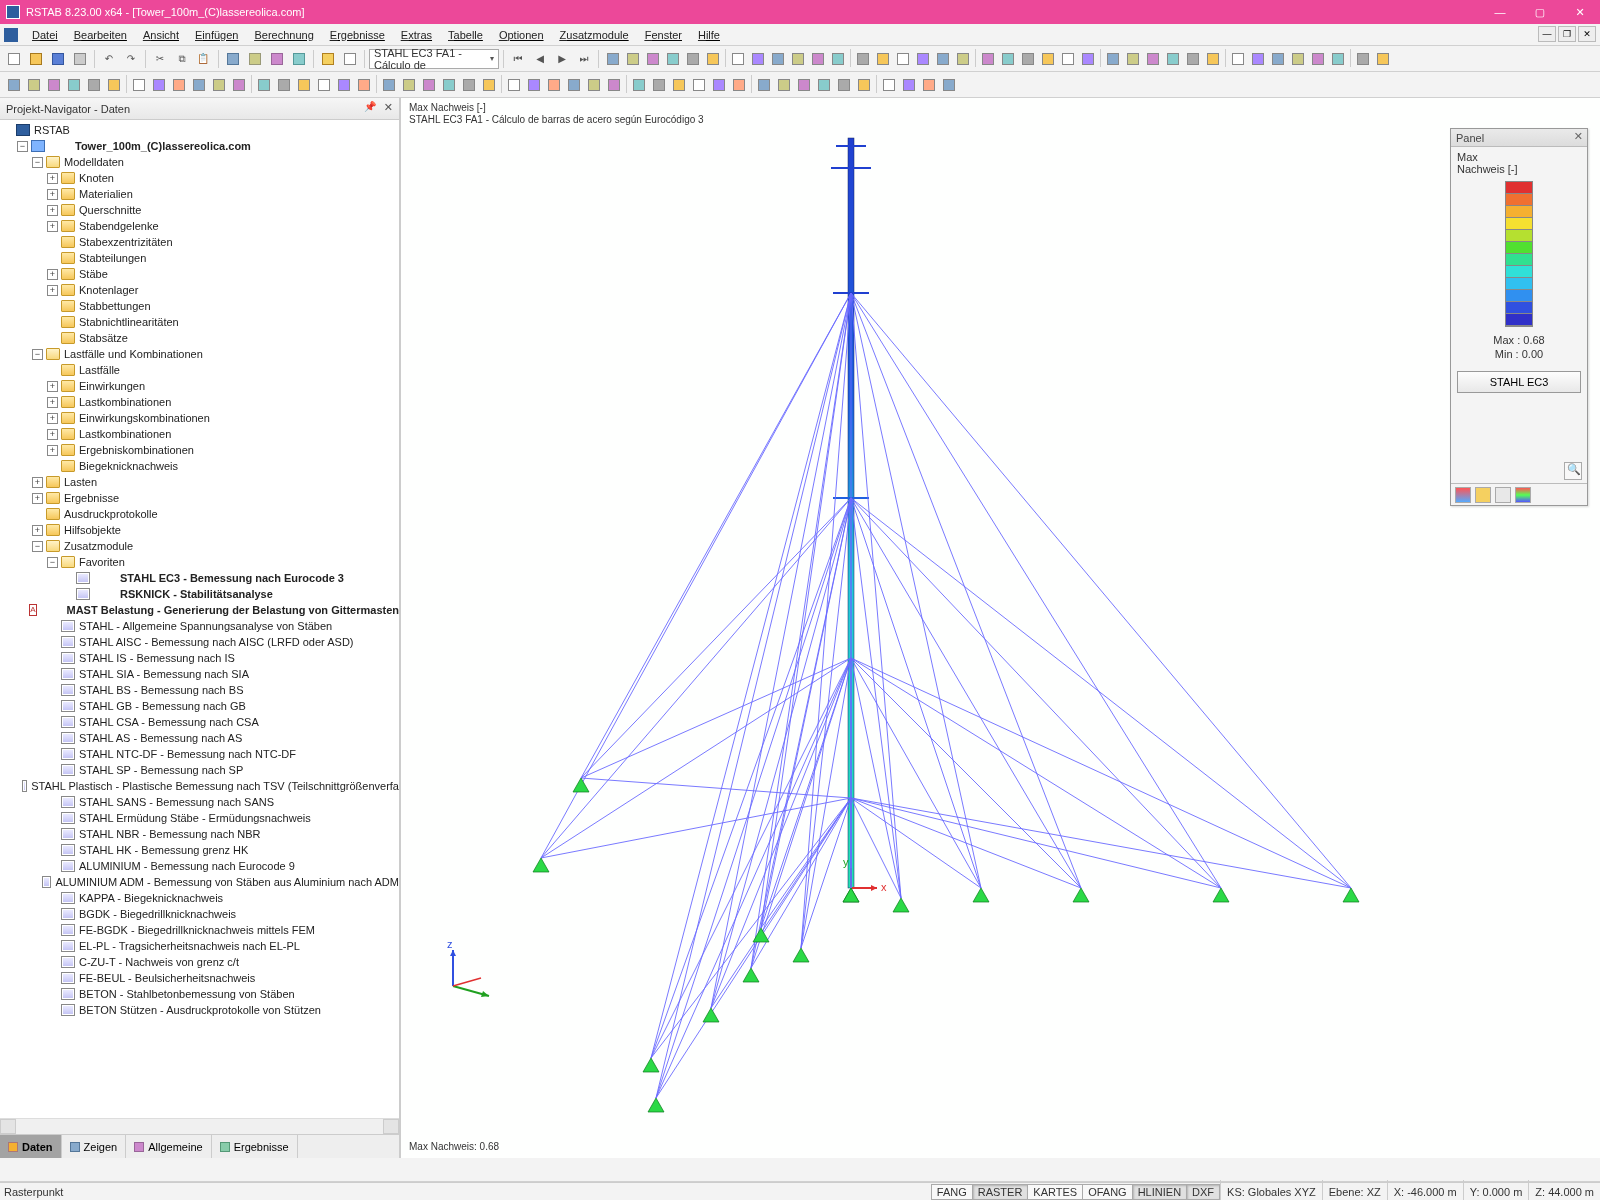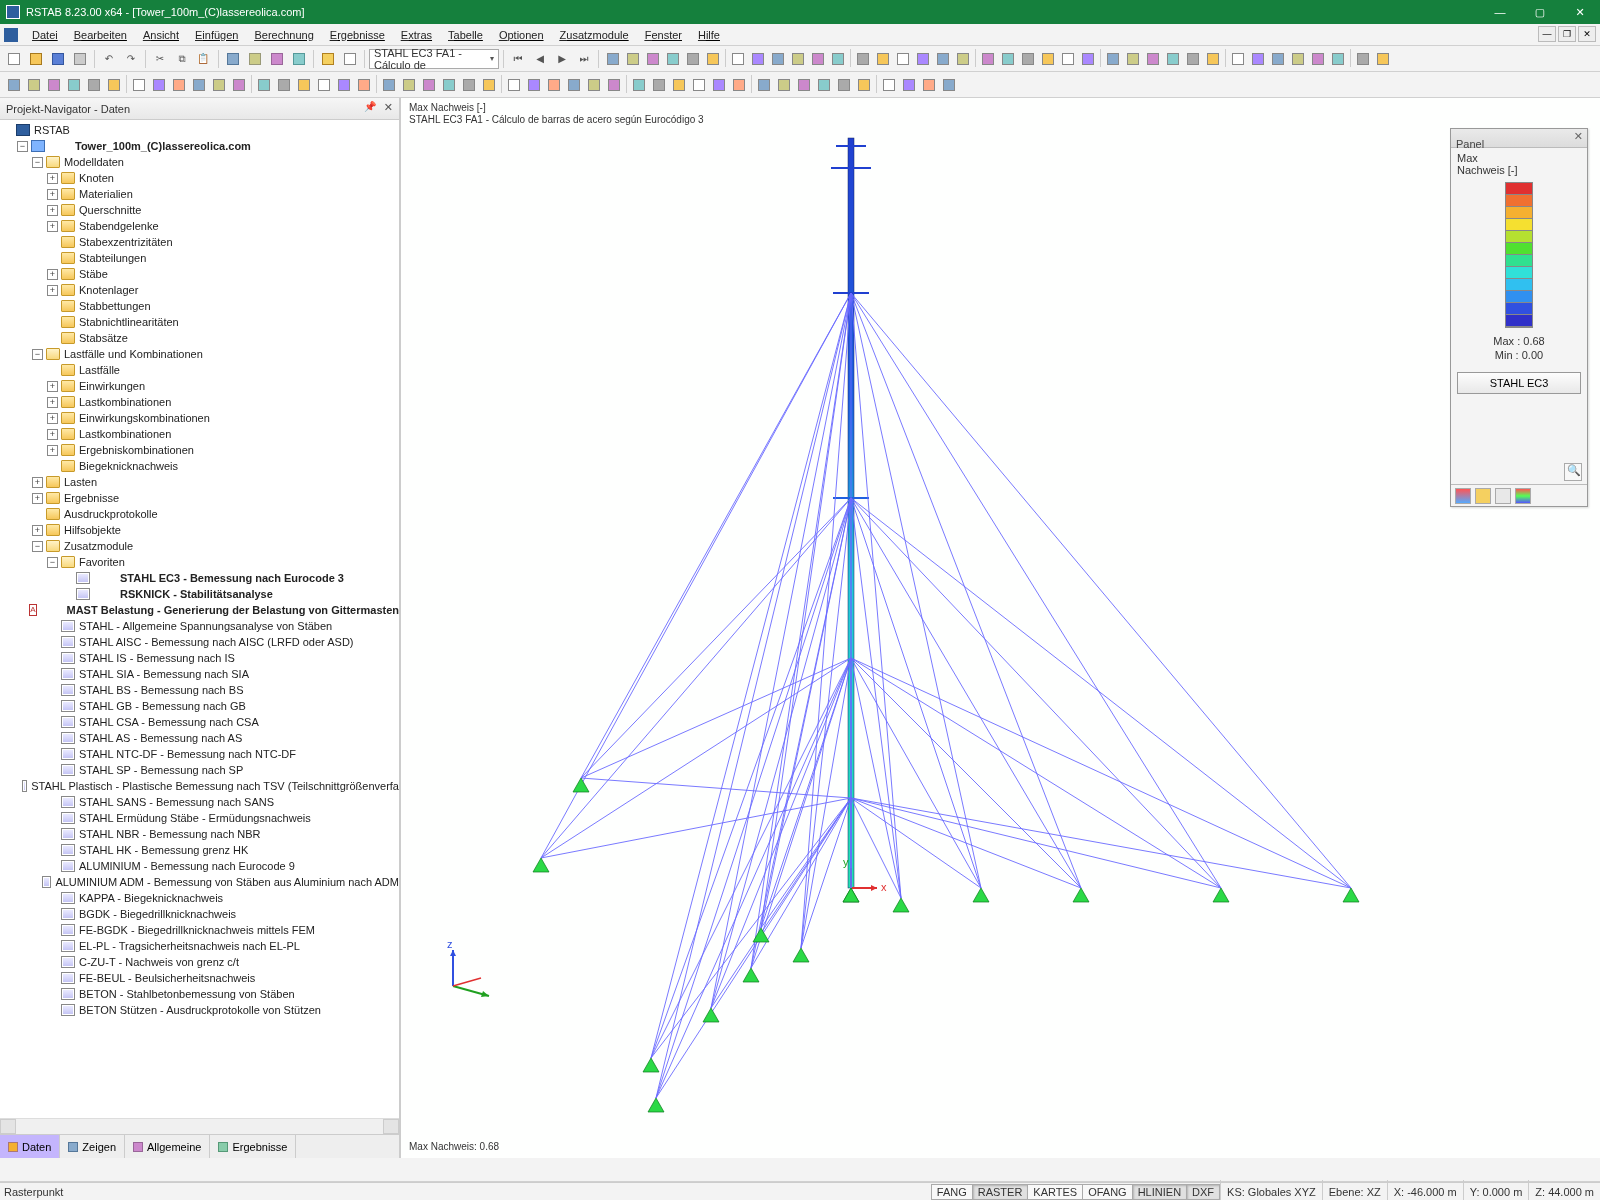--- a/index.html
+++ b/index.html
@@ -1,17 +1,17 @@
 <!DOCTYPE html>
 <html><head>
 <meta charset="utf-8">
 <style>
 * { margin: 0; padding: 0; box-sizing: border-box; font-family: "Segoe UI", Tahoma, sans-serif; font-size: 11px; }
 html, body { width: 1600px; height: 1200px; overflow: hidden; background: #f0f0f0; }
-.titlebar { height: 24px; background: #15803d; color: #fff; display: flex; align-items: center; padding-left: 6px; }
+.titlebar { height: 24px; background: #ec4899; color: #fff; display: flex; align-items: center; padding-left: 6px; }
 .titlebar .app-icon { width: 14px; height: 14px; background: #2e5e9e; border: 1px solid #fff; margin-right: 6px; }
 .titlebar .title { flex: 1; }
 .titlebar .win-btn { width: 40px; height: 24px; display: flex; align-items: center; justify-content: center; color: #fff; }
 .menubar { height: 22px; background: #f3f3f3; border-bottom: 1px solid #d0d0d0; display: flex; align-items: center; padding-left: 4px; position: relative; }
 .menubar .mdi-icon { width: 14px; height: 14px; background: #2e5e9e; margin-right: 6px; }
 .menubar .menu-item { padding: 2px 8px; color: #222; }
 .menubar .menu-item u { text-decoration: underline; }
 .menubar .mdi-controls { position: absolute; right: 4px; top: 2px; display: flex; gap: 2px; }
 .menubar .mdi-controls span { width: 18px; height: 16px; border: 1px solid #bbb; background: #eee; display: flex; align-items: center; justify-content: center; font-size: 9px; }
 .toolbar-row { height: 26px; background: #f3f3f3; border-bottom: 1px solid #d0d0d0; display: flex; align-items: center; padding: 0 4px; gap: 2px; }
@@ -39,26 +39,26 @@
 .ico-mod::after { content: ""; position: absolute; left: 1px; top: 1px; right: 1px; bottom: 1px; background: linear-gradient(#eaeaff,#c5c5f5); }
 .ico-modred { background: #fff; border: 1px solid #b33; }
 .ico-modred::after { content: "A"; color: #b33; font-size: 8px; display: flex; align-items: center; justify-content: center; }
 .tree-row .lbl { color: #222; }
 .tree-row .lbl.bold { font-weight: bold; margin-left: 26px; }
 .tree-scroll { height: 16px; background: #f0f0f0; display: flex; border-top: 1px solid #ddd; }
 .tree-scroll .arrow { width: 16px; background: #e4e4e4; border: 1px solid #ccc; }
 .tree-scroll .track { flex: 1; background: #f0f0f0; }
 .nav-tabs { height: 24px; display: flex; background: #eee; border-top: 1px solid #ccc; }
 .nav-tabs .tab { display: flex; align-items: center; padding: 0 8px; border-right: 1px solid #ccc; gap: 4px; }
-.nav-tabs .tab.active { background: #c4b5fd; }
+.nav-tabs .tab.active { background: #a3a3a3; font-weight: bold; }
 .nav-tabs .tab .dot { width: 10px; height: 10px; }
 .viewport { flex: 1; position: relative; background: #fefffe; border-left: 1px solid #ccc; }
 .vp-text { position: absolute; color: #333; font-size: 10px; }
 .panel { position: absolute; right: 12px; top: 30px; width: 138px; background: #f4f4f4; border: 1px solid #999; box-shadow: 1px 1px 2px rgba(0,0,0,.15); }
-.panel-hdr { height: 18px; background: linear-gradient(#eaeaea,#dcdcdc); border-bottom: 1px solid #bbb; display: flex; align-items: flex-start; padding: 9px 5px; color: #444; position: relative; }
+.panel-hdr { height: 18px; background: linear-gradient(#eaeaea,#dcdcdc); border-bottom: 1px solid #bbb; display: flex; align-items: center; padding: 0 5px; color: #444; position: relative; }
 .panel-hdr .x { position: absolute; right: 4px; top: 1px; color: #666; }
 .panel-body { padding: 4px 6px; font-size: 10px; color: #333; }
 .color-scale { width: 28px; margin: 6px auto; border: 1px solid #888; }
 .color-scale div { height: 12px; border-bottom: 1px solid #888; }
 .panel-minmax { text-align: center; margin-top: 6px; line-height: 14px; }
 .panel-btn { margin: 6px; height: 22px; background: linear-gradient(#fdfdfd,#e8e8e8); border: 1px solid #999; display: flex; align-items: center; justify-content: center; }
 .panel-footer { height: 22px; border-top: 1px solid #bbb; display: flex; align-items: center; padding: 0 4px; gap: 4px; }
 .panel-footer .ic { width: 16px; height: 16px; border: 1px solid #aaa; background: #f4f4f4; }
 .panel-footer .spacer { flex: 1; }
 .statusbar { height: 18px; background: #f3f3f3; border-top: 1px solid #ccc; display: flex; align-items: center; font-size: 10px; color: #333; }

